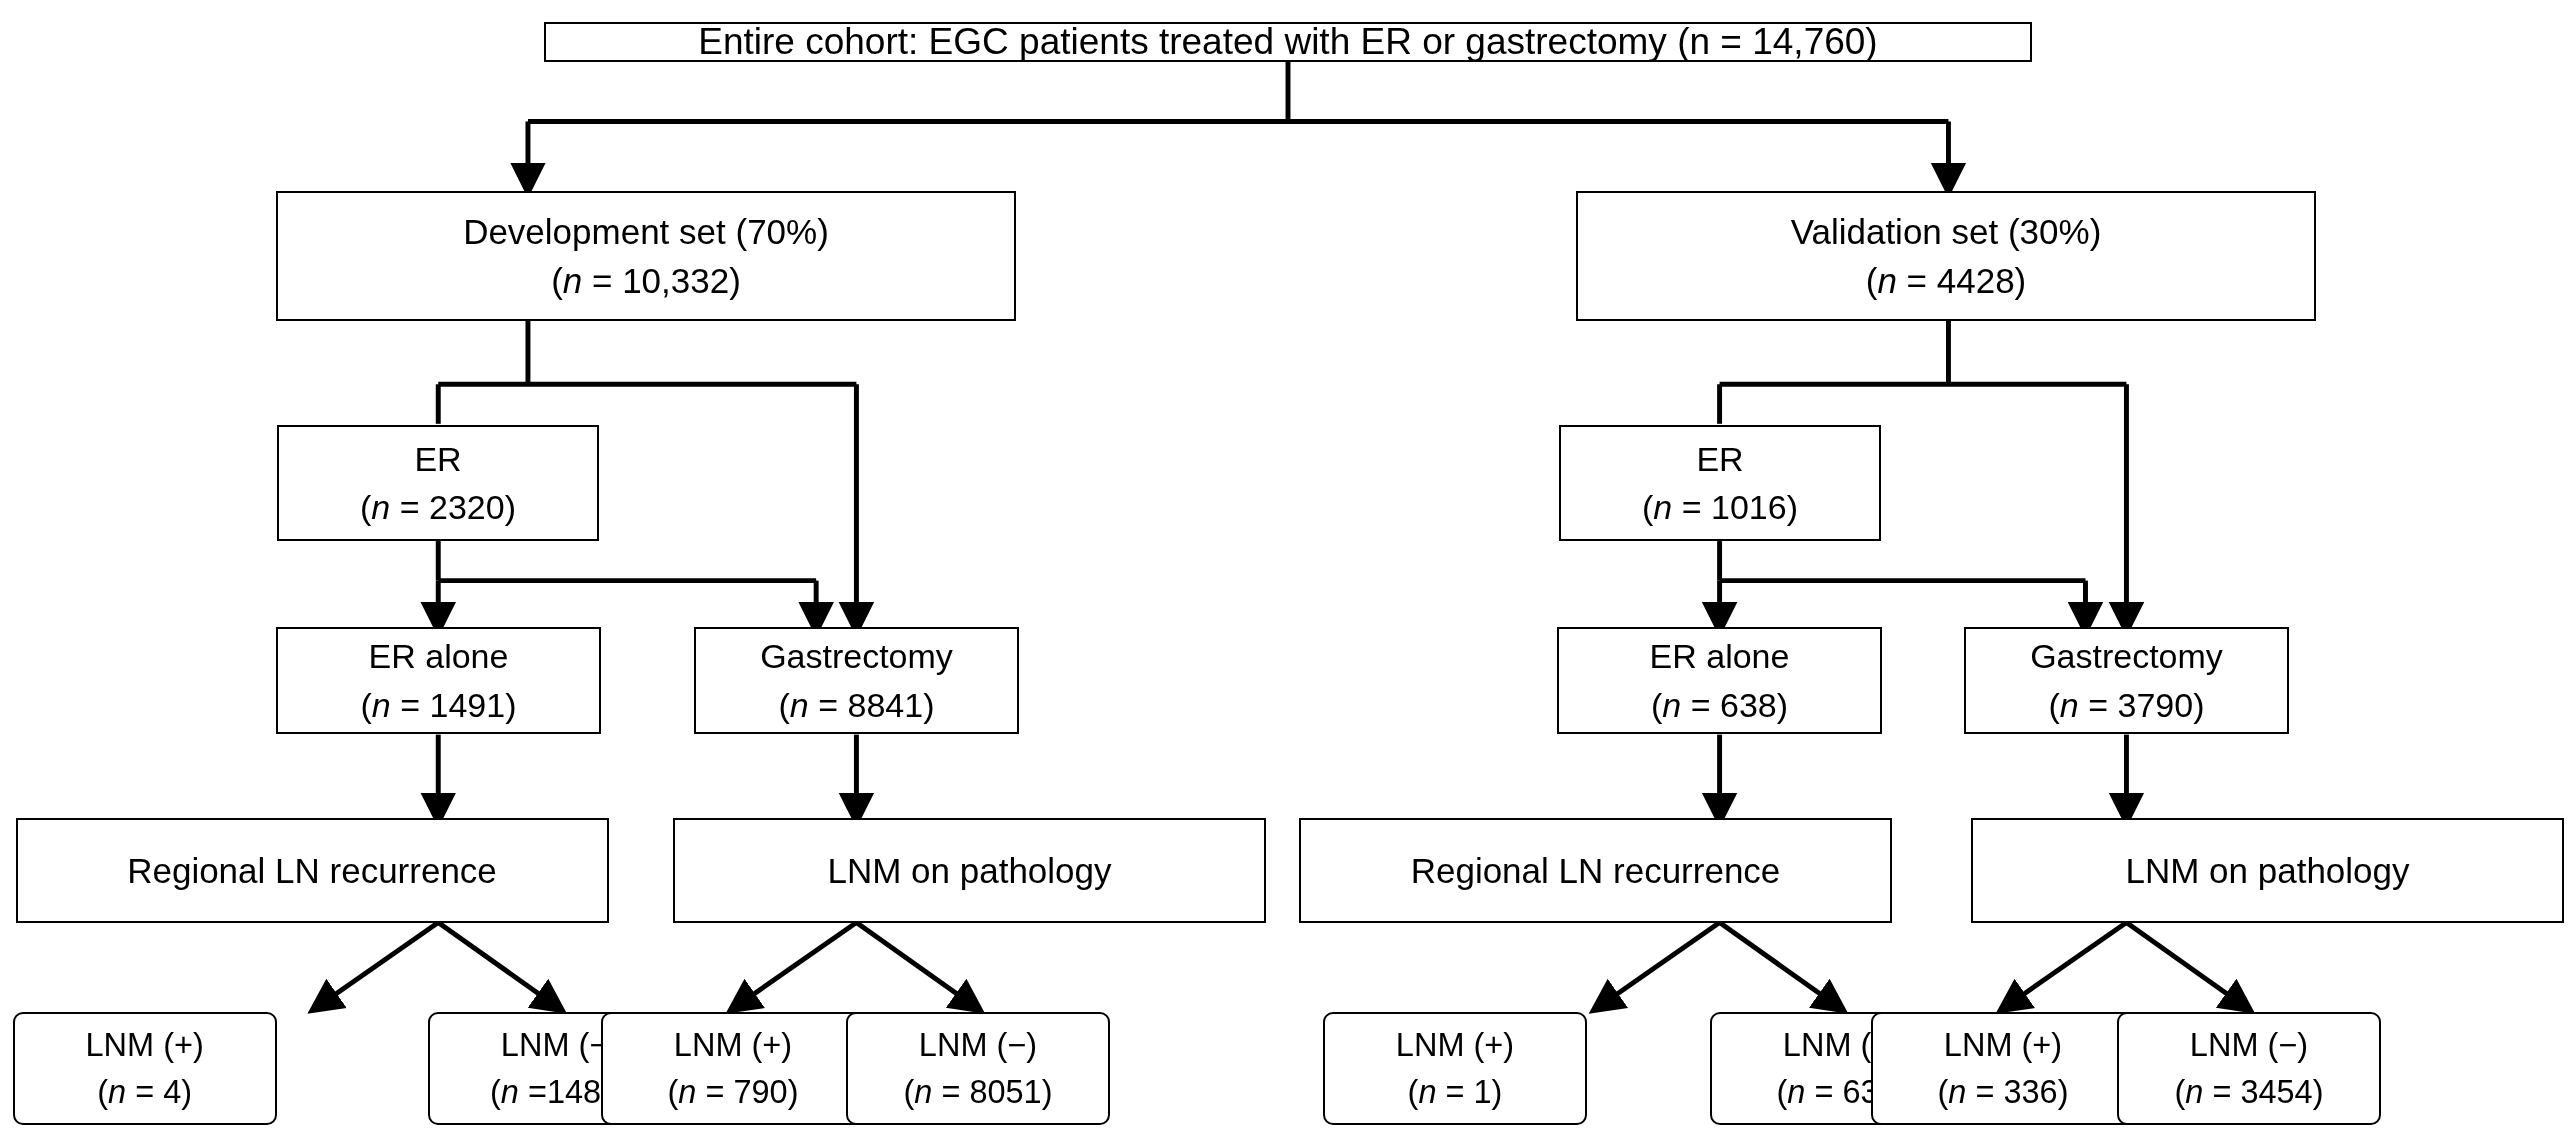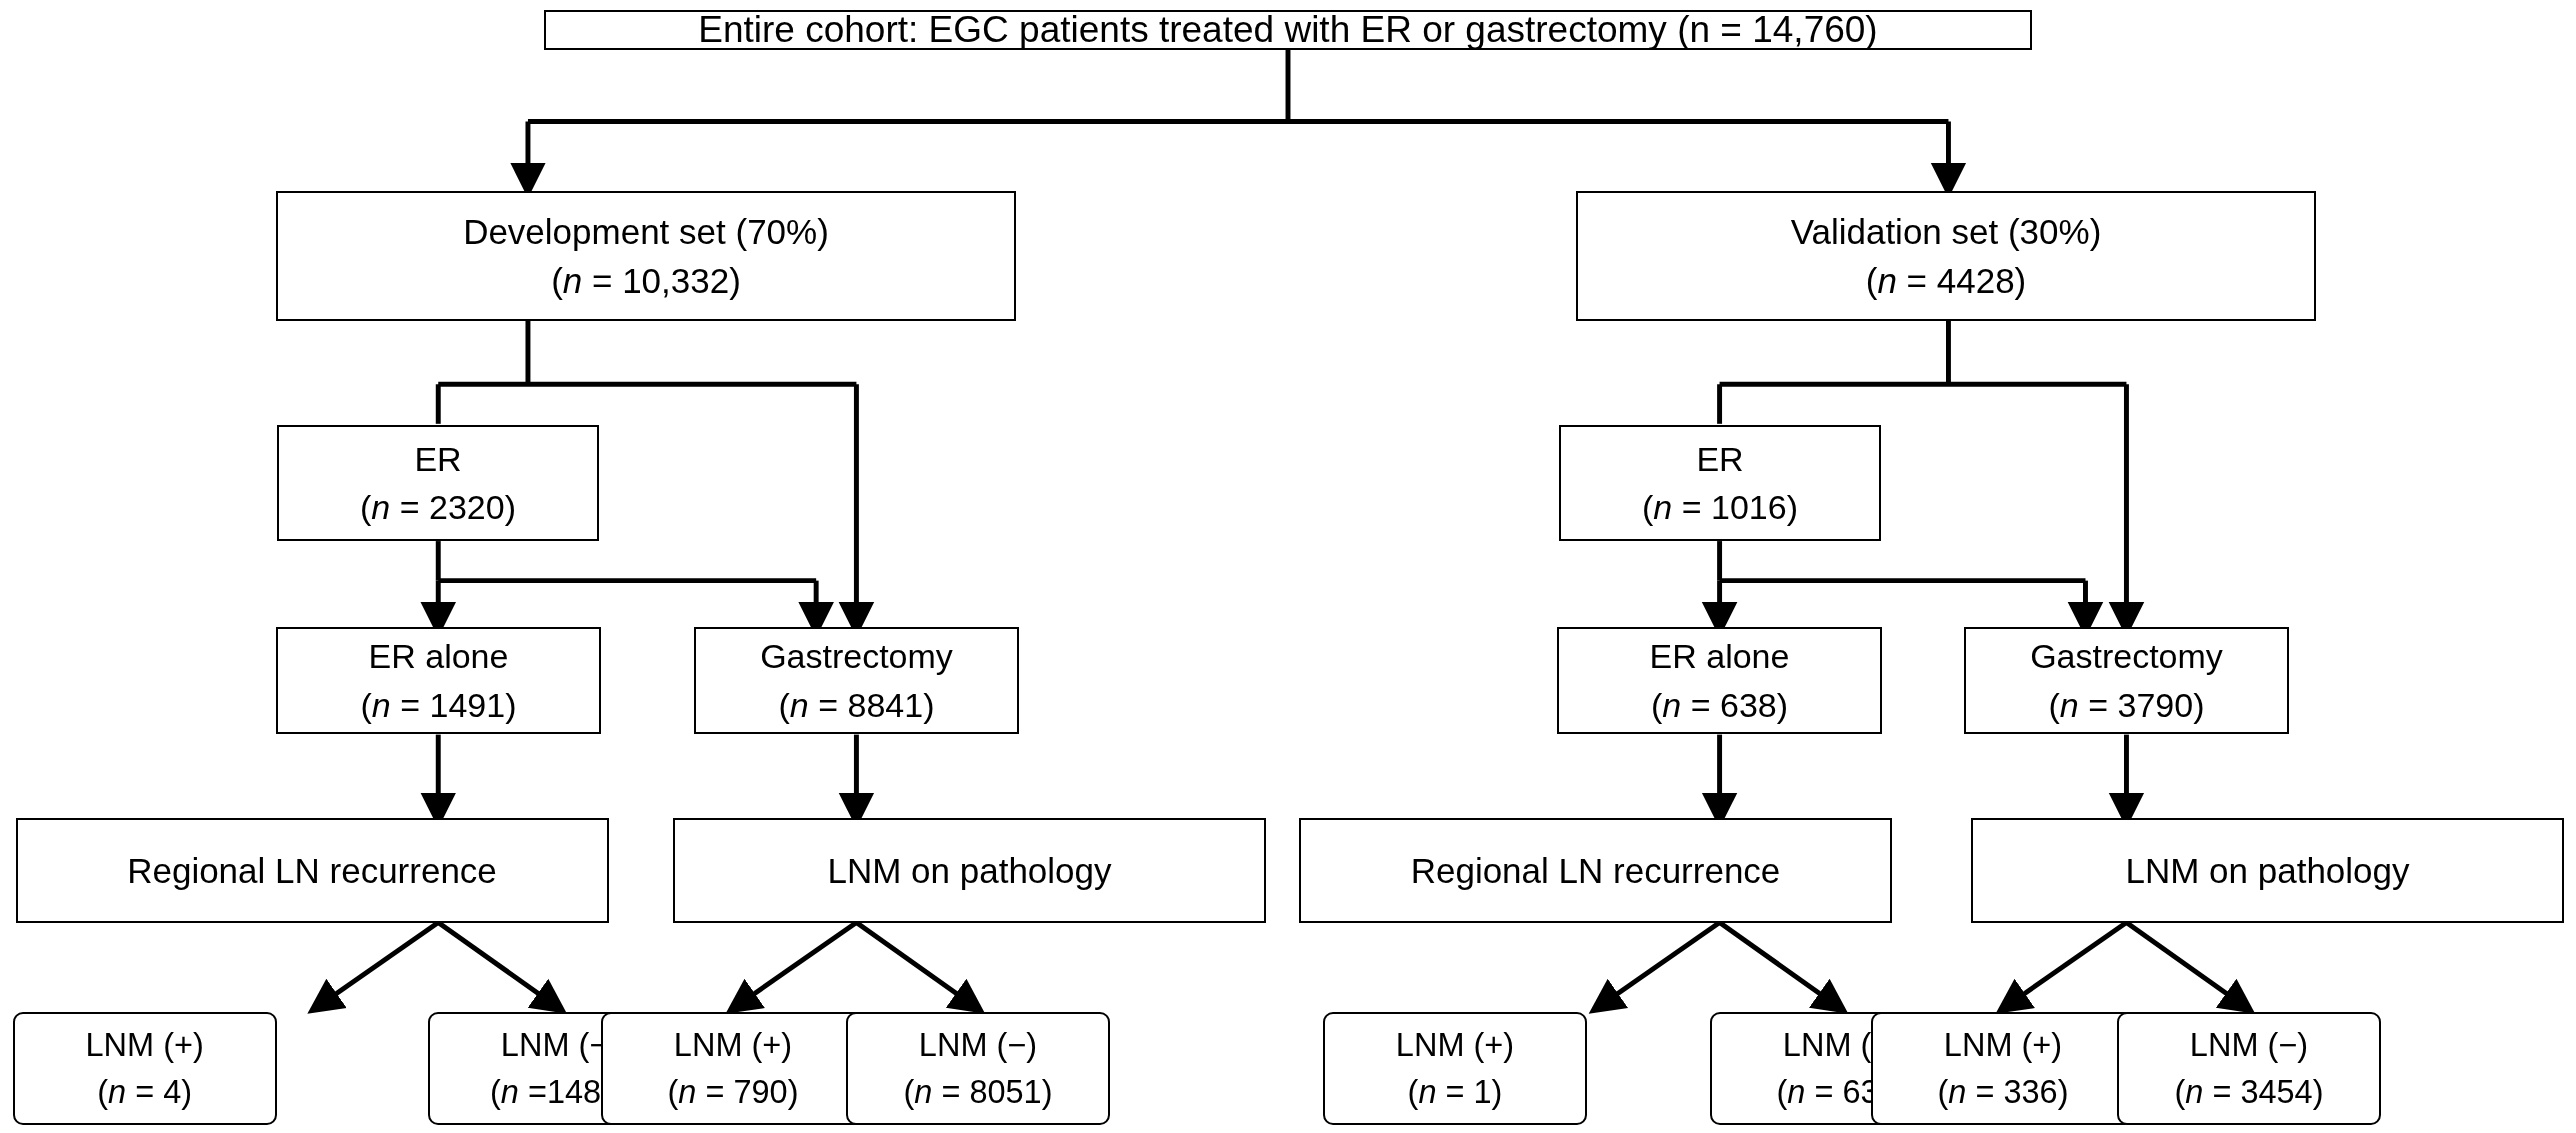--- a/index.html
+++ b/index.html
@@ -99,21 +99,21 @@
 
       <path d="M2434,1306 L2259,1428" marker-end="url(#ah)"></path>
       <path d="M2434,1306 L2606,1428" marker-end="url(#ah)"></path>
 
       <path d="M3010,1306 L2835,1428" marker-end="url(#ah)"></path>
       <path d="M3010,1306 L3182,1428" marker-end="url(#ah)"></path>
 
     </g>
   </svg>
 
-  <div class="node f-xl" style="left:544px; top:10px; width:1488px; height:40px;">
+  <div class="node f-xl" style="left:544px; top:22px; width:1488px; height:40px;">
     <span class="l1">Entire cohort: EGC patients treated with ER or gastrectomy (n = 14,760)</span>
   </div>
 
   <div class="node f-lg gap-lg" style="left:276px; top:191px; width:740px; height:130px;">
     <span class="l1">Development set (70%)</span>
     <span class="l2"><span>(</span><span class="it">n</span><span> = 10,332)</span></span>
   </div>
 
   <div class="node f-lg gap-lg" style="left:1576px; top:191px; width:740px; height:130px;">
     <span class="l1">Validation set (30%)</span>

